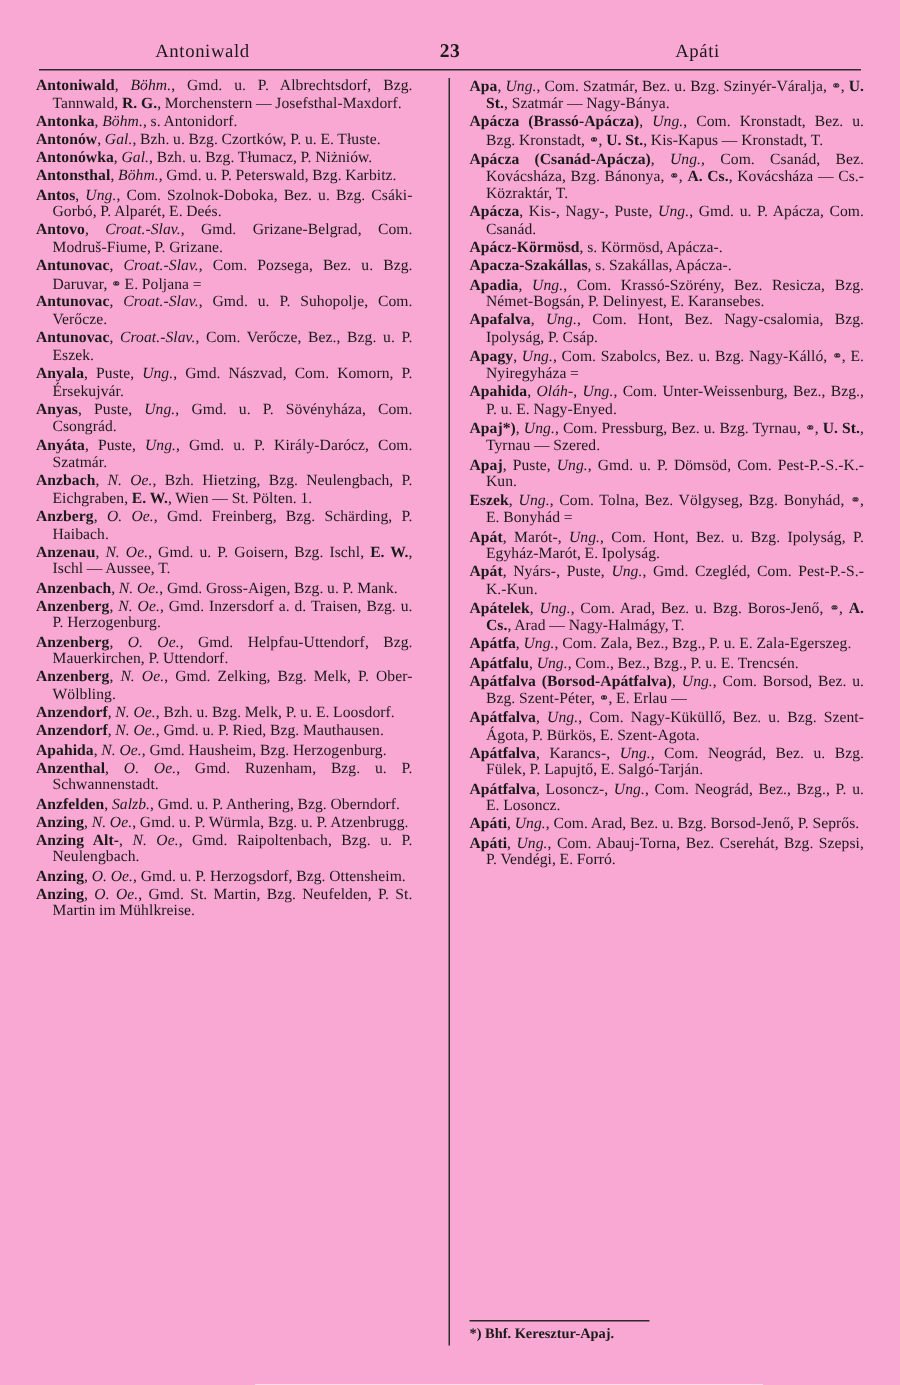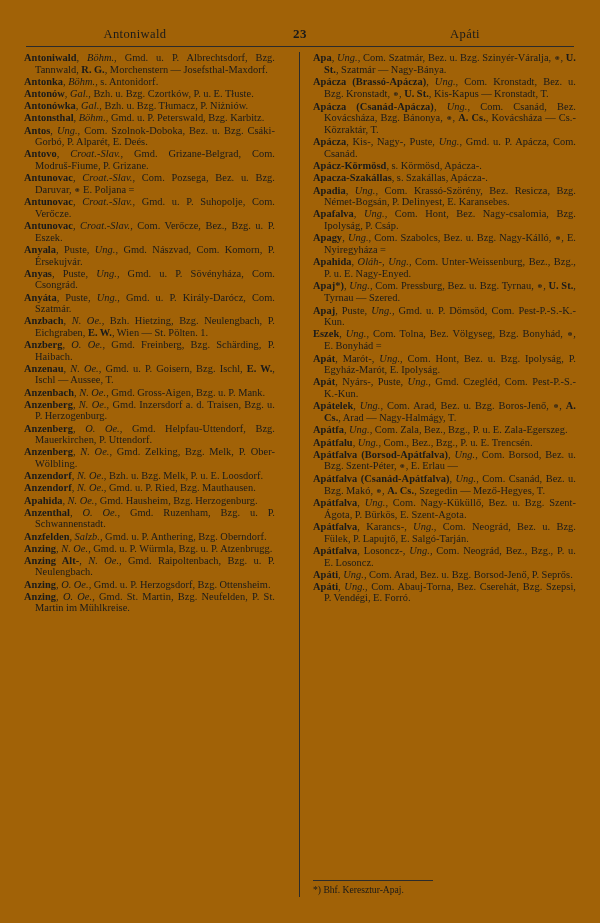--- a/index.html
+++ b/index.html
@@ -4,21 +4,21 @@
 <style>
   html, body {
     margin: 0;
     padding: 0;
     background: #ffffff;
   }
   .page {
     position: relative;
     width: 600px;
     height: 923px;
-    background: #a16207;
+    background: #f9a8d4;
     font-family: "Liberation Serif", serif;
     color: #1a1a1a;
     box-sizing: border-box;
     padding: 26px 24px 10px 24px;
     overflow: hidden;
   }
   .header {
     display: flex;
     align-items: baseline;
     font-size: 12.5px;
@@ -83,20 +83,21 @@
     font-family: "DejaVu Sans", sans-serif;
     font-size: 8.4px;
     letter-spacing: -0.5px;
     vertical-align: 0.5px;
   }
   .footnote-wrap {
     position: absolute;
     left: 13px;
     right: 0;
     bottom: 2px;
+    font-weight: bold;
   }
   .footnote-rule {
     border: 0;
     border-top: 1px solid #2b2b2b;
     width: 120px;
     margin: 0 0 3px 0;
   }
   .footnote {
     font-size: 9.6px;
     line-height: 11px;
@@ -160,21 +161,20 @@
         <div class="entry"><span class="hw">Apahida</span>, <span class="it">Oláh-</span>, <span class="it">Ung.</span>, Com. Unter-Weissenburg, Bez., Bzg., P. u. E. Nagy-Enyed.</div>
         <div class="entry"><span class="hw">Apaj*)</span>, <span class="it">Ung.</span>, Com. Pressburg, Bez. u. Bzg. Tyrnau, <span class="sym">⚭</span>, <span class="hw">U. St.</span>, Tyrnau — Szered.</div>
         <div class="entry"><span class="hw">Apaj</span>, Puste, <span class="it">Ung.</span>, Gmd. u. P. Dömsöd, Com. Pest-P.-S.-K.-Kun.</div>
         <div class="entry"><span class="hw">Eszek</span>, <span class="it">Ung.</span>, Com. Tolna, Bez. Völgyseg, Bzg. Bonyhád, <span class="sym">⚭</span>, E. Bonyhád =</div>
         <div class="entry"><span class="hw">Apát</span>, Marót-, <span class="it">Ung.</span>, Com. Hont, Bez. u. Bzg. Ipolyság, P. Egyház-Marót, E. Ipolyság.</div>
         <div class="entry"><span class="hw">Apát</span>, Nyárs-, Puste, <span class="it">Ung.</span>, Gmd. Czegléd, Com. Pest-P.-S.-K.-Kun.</div>
         <div class="entry"><span class="hw">Apátelek</span>, <span class="it">Ung.</span>, Com. Arad, Bez. u. Bzg. Boros-Jenő, <span class="sym">⚭</span>, <span class="hw">A. Cs.</span>, Arad — Nagy-Halmágy, T.</div>
         <div class="entry"><span class="hw">Apátfa</span>, <span class="it">Ung.</span>, Com. Zala, Bez., Bzg., P. u. E. Zala-Egerszeg.</div>
         <div class="entry"><span class="hw">Apátfalu</span>, <span class="it">Ung.</span>, Com., Bez., Bzg., P. u. E. Trencsén.</div>
         <div class="entry"><span class="hw">Apátfalva (Borsod-Apátfalva)</span>, <span class="it">Ung.</span>, Com. Borsod, Bez. u. Bzg. Szent-Péter, <span class="sym">⚭</span>, E. Erlau —</div>
-        <div class="entry"><span class="hw">Apátfalva (Csanád-Apátfalva)</span>, <span class="it">Ung.</span>, Com. Csanád, Bez. u. Bzg. Makó, <span class="sym">⚭</span>, <span class="hw">A. Cs.</span>, Szegedin — Mező-Hegyes, T.</div>
         <div class="entry"><span class="hw">Apátfalva</span>, <span class="it">Ung.</span>, Com. Nagy-Küküllő, Bez. u. Bzg. Szent-Ágota, P. Bürkös, E. Szent-Agota.</div>
         <div class="entry"><span class="hw">Apátfalva</span>, Karancs-, <span class="it">Ung.</span>, Com. Neográd, Bez. u. Bzg. Fülek, P. Lapujtő, E. Salgó-Tarján.</div>
         <div class="entry"><span class="hw">Apátfalva</span>, Losoncz-, <span class="it">Ung.</span>, Com. Neográd, Bez., Bzg., P. u. E. Losoncz.</div>
         <div class="entry"><span class="hw">Apáti</span>, <span class="it">Ung.</span>, Com. Arad, Bez. u. Bzg. Borsod-Jenő, P. Seprős.</div>
         <div class="entry"><span class="hw">Apáti</span>, <span class="it">Ung.</span>, Com. Abauj-Torna, Bez. Cserehát, Bzg. Szepsi, P. Vendégi, E. Forró.</div>
       <div class="footnote-wrap">
         <hr class="footnote-rule">
         <div class="footnote">*) Bhf. Keresztur-Apaj.</div>
       </div>
     </div>

